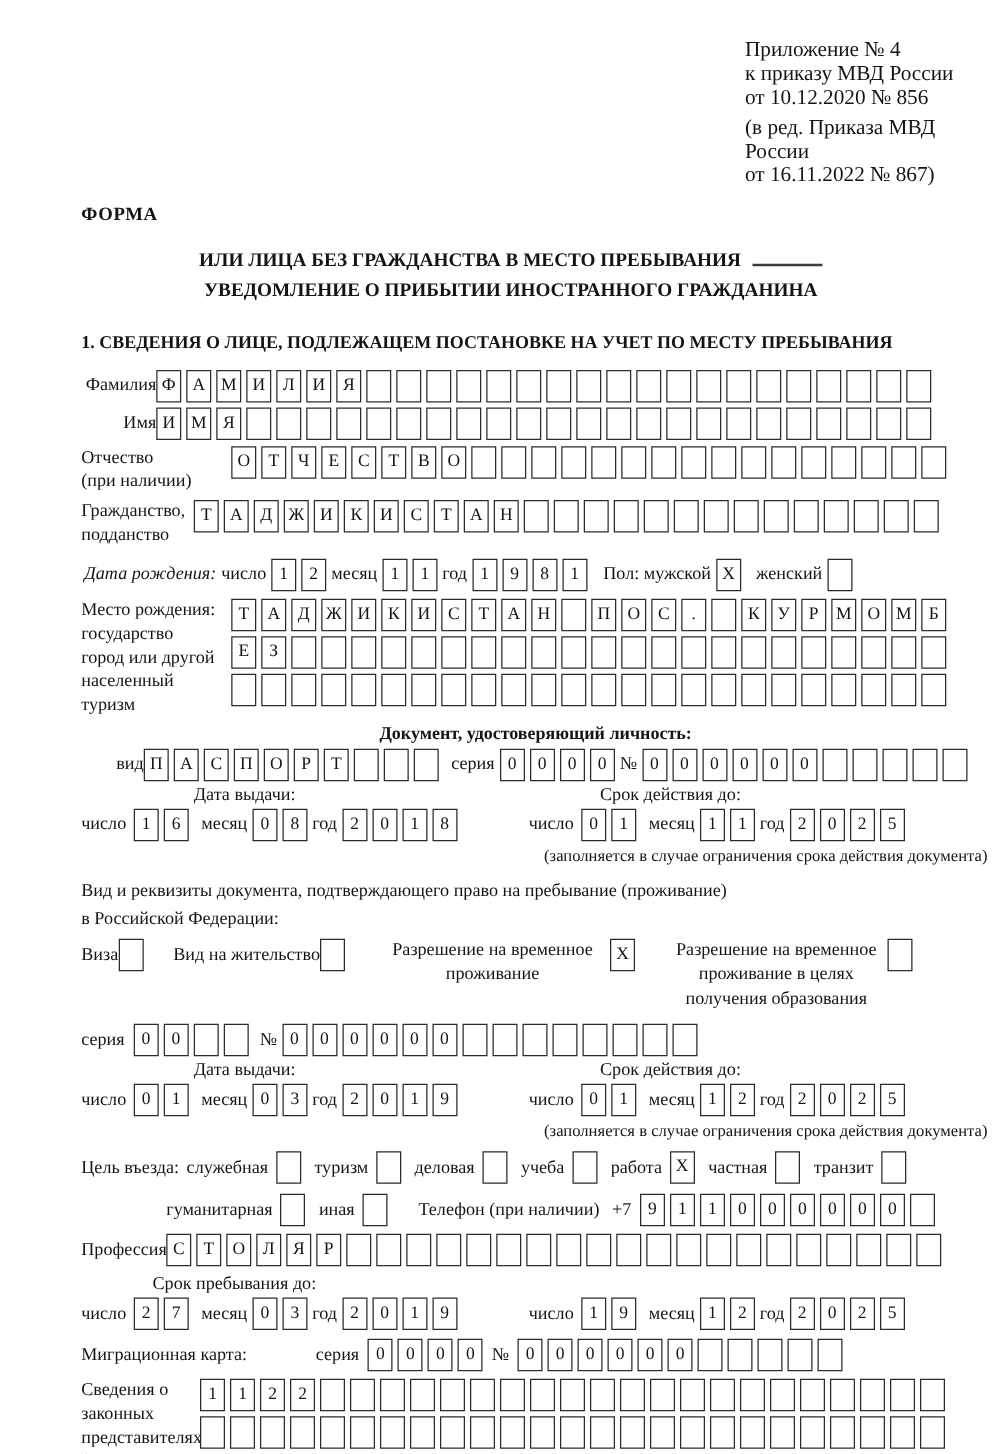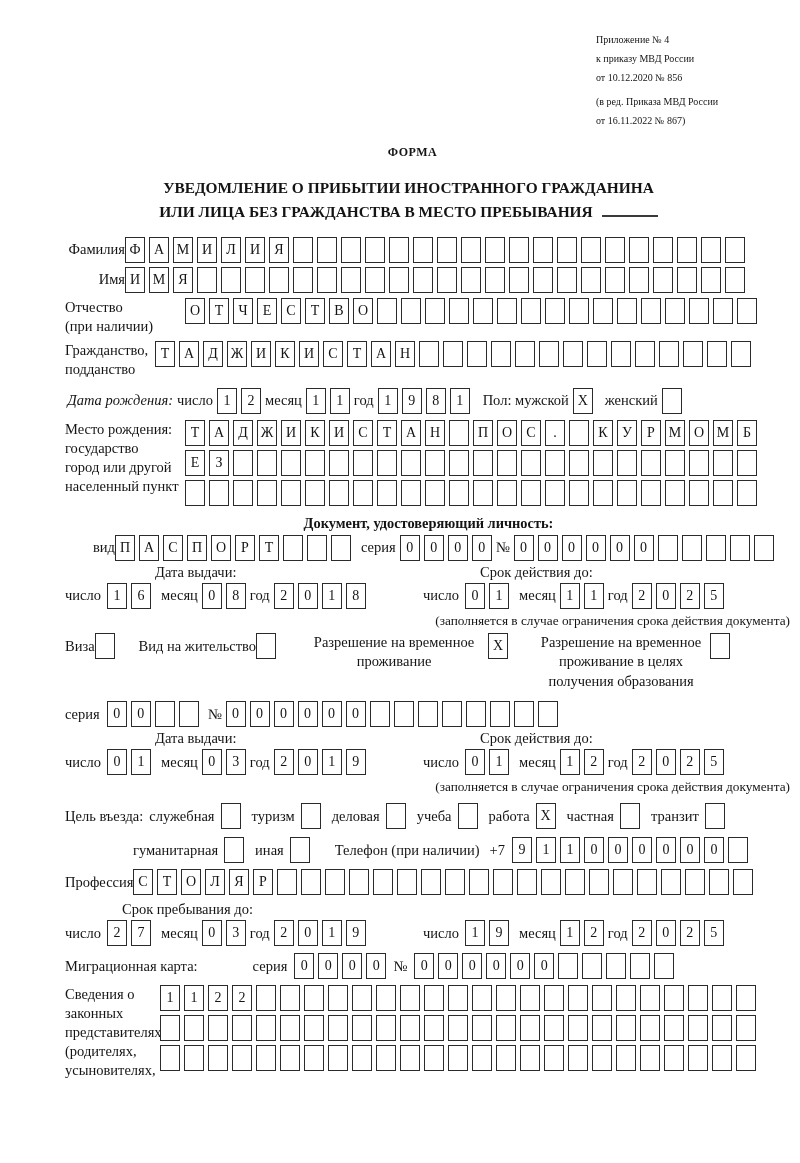--- a/index.html
+++ b/index.html
@@ -1,20 +1,20 @@
 <!DOCTYPE html>
 <html><head>
 <meta charset="utf-8">
 <style>
   html,body{margin:0;padding:0;background:#fff;}
   body{width:800px;height:1163px;font-family:"Liberation Serif","DejaVu Serif",serif;color:#141414;}
   .page{box-sizing:border-box;width:800px;padding:30px 8px 0 65px;font-size:14.5px;}
-  .annex{width:190px;margin-left:auto;margin-right:6px;font-size:10px;line-height:1.38;}
+  .annex{width:190px;margin-left:auto;margin-right:6px;font-size:17px;line-height:1.38;}
   .annex .edition{margin-top:5px;}
-  .form-label{text-align:center;padding-right:32px;font-weight:bold;font-size:12px;margin-top:15px;letter-spacing:.5px;}
+  .form-label{text-align:left;padding-right:32px;font-weight:bold;font-size:15px;margin-top:15px;letter-spacing:.5px;}
   .title{text-align:center;font-weight:bold;font-size:15.4px;line-height:1.55;margin-top:16px;margin-left:-40px;}
   .title-underline{display:inline-block;width:56px;border-bottom:2px solid #3a3a3a;margin-left:9px;}
   .section1{font-weight:bold;font-size:14.4px;margin-top:21px;white-space:nowrap;}
   .cells{display:flex;gap:4px;flex-wrap:nowrap;}
   .cell{box-sizing:border-box;width:20px;height:26px;border:1.6px solid #2b2b2b;display:flex;align-items:center;justify-content:center;font-size:14px;flex:0 0 auto;background:#fff;}
   .frow{display:flex;align-items:center;margin-top:4px;text-align:right;}
   .frow-top{display:flex;align-items:flex-start;margin-top:5px;}
   .flabel{flex:0 0 auto;}
   .w60{width:60px;} .w90{width:90px;} .w120{width:120px;} .w68{width:68px;} .w95{width:95px;} .w50{width:50px;}
   .label-lines{line-height:19px;}
@@ -62,24 +62,25 @@
       </div>
     <div class="edition label-lines">
         <div>(в ред. Приказа МВД России</div>
         <div>от 16.11.2022 № 867)</div>
       </div>
   </div>
 
   <div class="form-label">ФОРМА</div>
 
   <div class="title">
+    <div><span>ИЛИ ЛИЦА БЕЗ ГРАЖДАНСТВА В МЕСТО ПРЕБЫВАНИЯ</span><span class="title-underline"></span></div>
     <div>УВЕДОМЛЕНИЕ О ПРИБЫТИИ ИНОСТРАННОГО ГРАЖДАНИНА</div>
-    <div><span>ИЛИ ЛИЦА БЕЗ ГРАЖДАНСТВА В МЕСТО ПРЕБЫВАНИЯ</span><span class="title-underline"></span></div>
-  </div>
-
+  </div>
+
+  <div class="section1">1. СВЕДЕНИЯ О ЛИЦЕ, ПОДЛЕЖАЩЕМ ПОСТАНОВКЕ НА УЧЕТ ПО МЕСТУ ПРЕБЫВАНИЯ</div>
 
   <div class="frow mt14">
     <span class="flabel w60">Фамилия</span>
     <span class="cells">
         <span class="cell">Ф</span>
         <span class="cell">А</span>
         <span class="cell">М</span>
         <span class="cell">И</span>
         <span class="cell">Л</span>
         <span class="cell">И</span>
@@ -232,21 +233,21 @@
     <span class="cells">
         <span class="cell"></span>
       </span>
   </div>
 
   <div class="frow-top" style="margin-top:6px;">
     <span class="flabel w120 label-lines">
         <div>Место рождения:</div>
         <div>государство</div>
         <div>город или другой</div>
-        <div>населенный пункт</div>
+        <div>населенный туризм</div>
       </span>
     <span class="rows-col">
       <span class="cells">
           <span class="cell">Т</span>
           <span class="cell">А</span>
           <span class="cell">Д</span>
           <span class="cell">Ж</span>
           <span class="cell">И</span>
           <span class="cell">К</span>
           <span class="cell">И</span>
@@ -405,20 +406,24 @@
             <span class="cell">2</span>
             <span class="cell">0</span>
             <span class="cell">2</span>
             <span class="cell">5</span>
           </span>
       </span>
     </div>
     <div class="dnote">(заполняется в случае ограничения срока действия документа)</div>
   </div>
 
+  <div class="intro">
+    <div>Вид и реквизиты документа, подтверждающего право на пребывание (проживание)</div>
+    <div>в Российской Федерации:</div>
+  </div>
 
   <div class="options">
     <div class="option single">
       <span class="option-label">
           <div>Виза</div>
         </span>
       <span class="cells">
           <span class="cell"></span>
         </span>
     </div>

